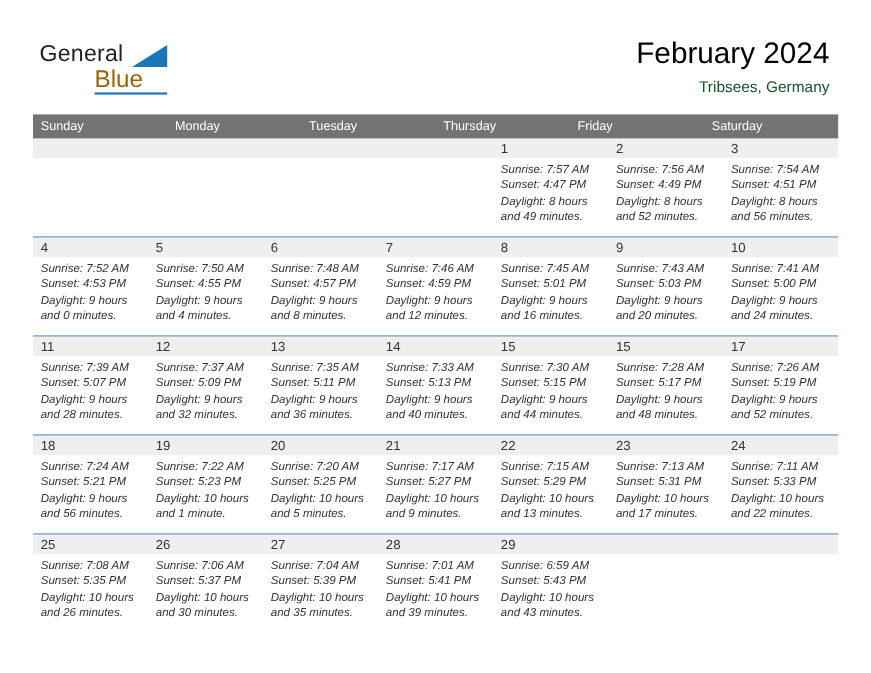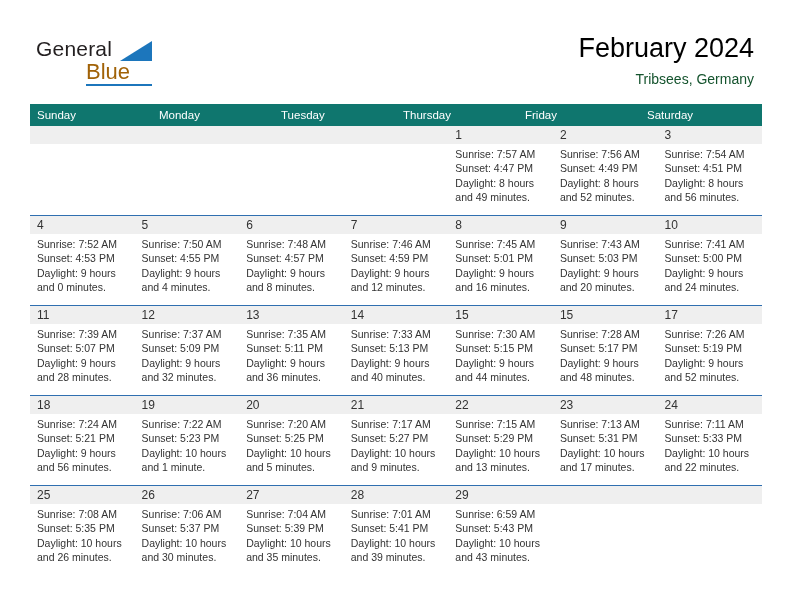--- a/index.html
+++ b/index.html
@@ -93,21 +93,21 @@
 
   
   .calendar {
     position: absolute;
     left: 30px;
     top: 104px;
     width: 732px;
   }
   .dow-row {
     display: flex;
-    background: #0f766e;
+    background: #737373;
     height: 22px;
   }
   .dow {
     flex: 1 1 0;
     min-width: 0;
     color: #ffffff;
     font-size: 11.5px;
     line-height: 22px;
     padding-left: 7px;
     box-sizing: border-box;
@@ -137,20 +137,21 @@
     padding-left: 7px;
     font-size: 12px;
     line-height: 18px;
     color: #333333;
   }
   .body-cell {
     flex: 1 1 0;
     min-width: 0;
     box-sizing: border-box;
     padding: 3px 5px 0 7px;
+    font-style: italic;
   }
   .ln {
     font-size: 10.5px;
     line-height: 14.3px;
     color: #333333;
     white-space: nowrap;
     overflow: hidden;
   }
   .empty { }
 </style>

